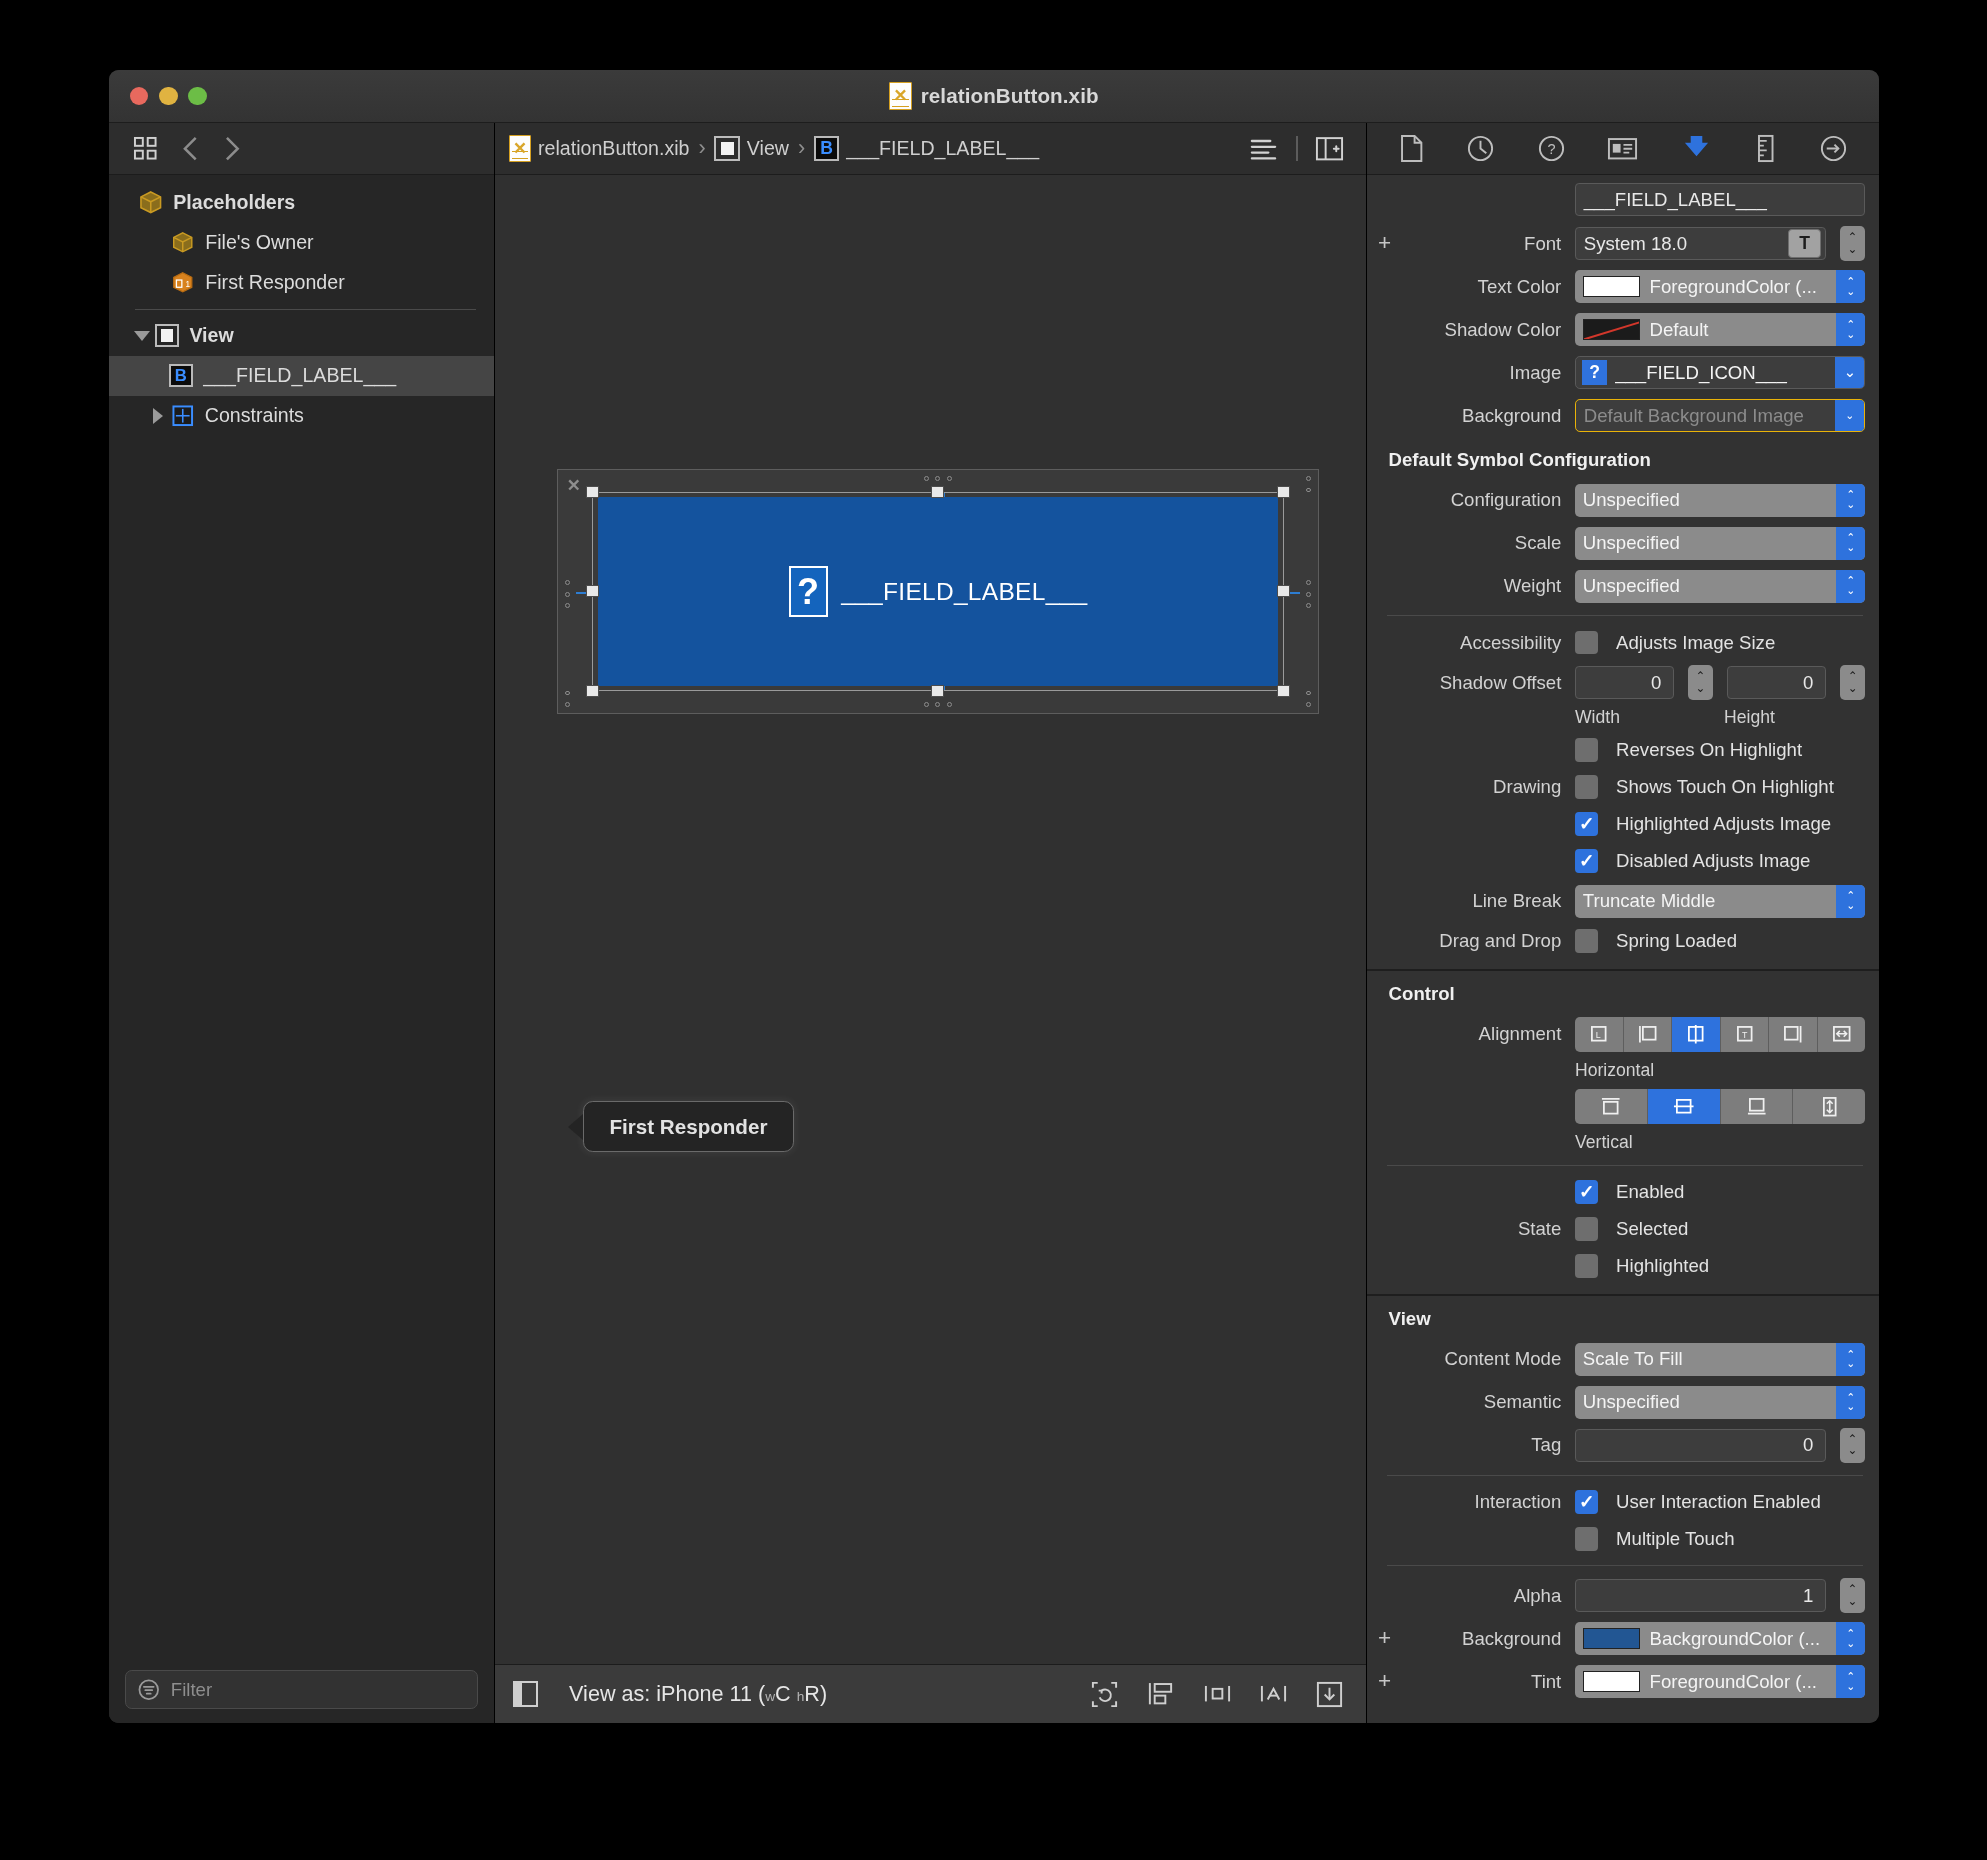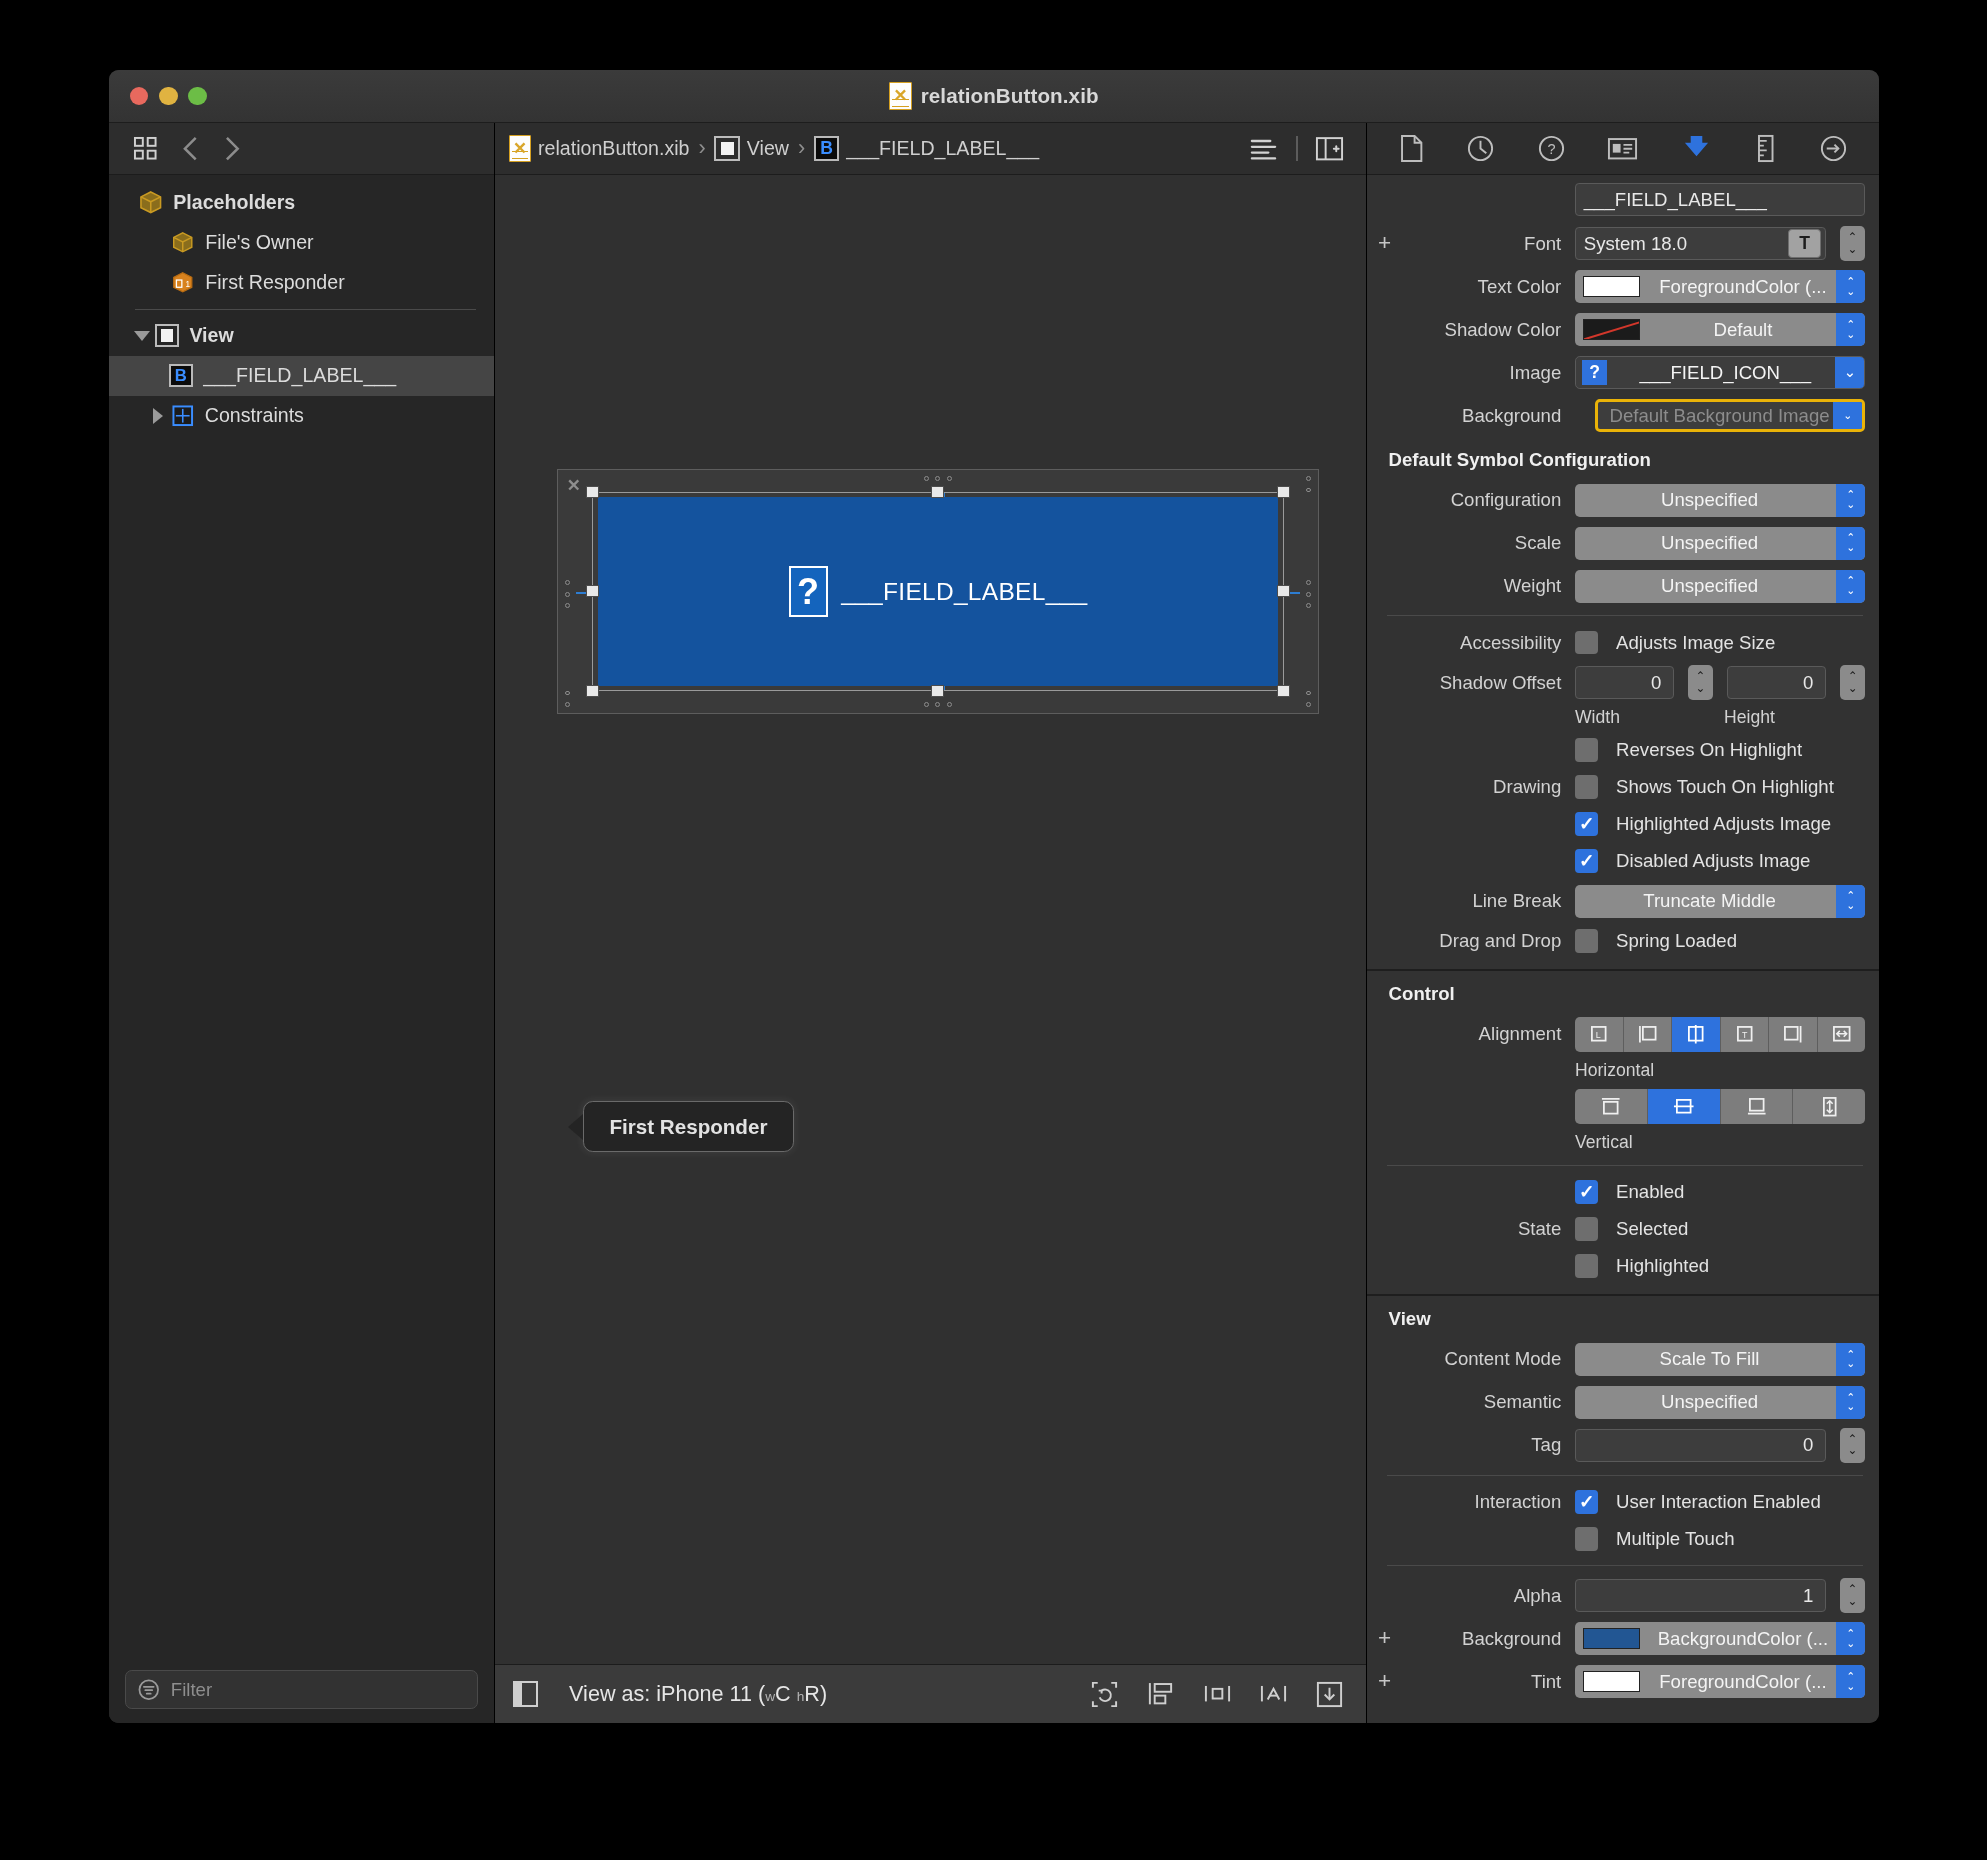--- a/index.html
+++ b/index.html
@@ -222,31 +222,31 @@
     color: #e8e8e8; font-size: 18.6px; min-width: 0;
   }
   .field.num { justify-content: flex-end; padding-right: 11.8px; }
 
   .popup {
     flex: 1 1 auto; height: 33px; background: #8b8b8b;
     border-radius: 4.9px; display: flex; align-items: center;
     padding: 0 0 0 7.8px; color: #f4f4f4; font-size: 18.6px;
     position: relative; overflow: hidden; min-width: 0;
   }
-  .popup .txt { flex: 1 1 auto; white-space: nowrap; overflow: hidden; text-align: center; }
+  .popup .txt { flex: 1 1 auto; white-space: nowrap; overflow: hidden; }
   .popup .arrows {
     width: 29px; flex: 0 0 29px; height: 100%; background: #2e72dd;
     display: flex; flex-direction: column; align-items: center; justify-content: center;
     color: #fff; font-size: 10.8px; line-height: 9.8px;
   }
   .popup.dark {
     background: #3d3d3d; border: 1px solid #5a5a5a; padding-left: 5.9px;
   }
   .popup.dark .arrows { background: #2e72dd; font-size: 14.7px; }
-  .popup.disabled { background: #3d3d3d; border: 3px solid #eab308; color: #8c8c8c; padding-left: 7.8px; margin-left: 20px; }
+  .popup.disabled { background: #3d3d3d; border: 1px solid #eab308; color: #8c8c8c; padding-left: 7.8px; }
 
   .swatch { width: 57px; height: 21.6px; flex: 0 0 57px; margin-right: 9.8px; border: 1px solid #222; }
   .swatch.white { background: #ffffff; }
   .swatch.blue { background: #225693; }
   .swatch.default {
     background: #1b1b1b; position: relative; overflow: hidden;
   }
   .swatch.default:after {
     content: ""; position: absolute; left: -3.9px; right: -3.9px; top: 50%;
     height: 2px; background: #d2372b; transform: rotate(-17deg);

